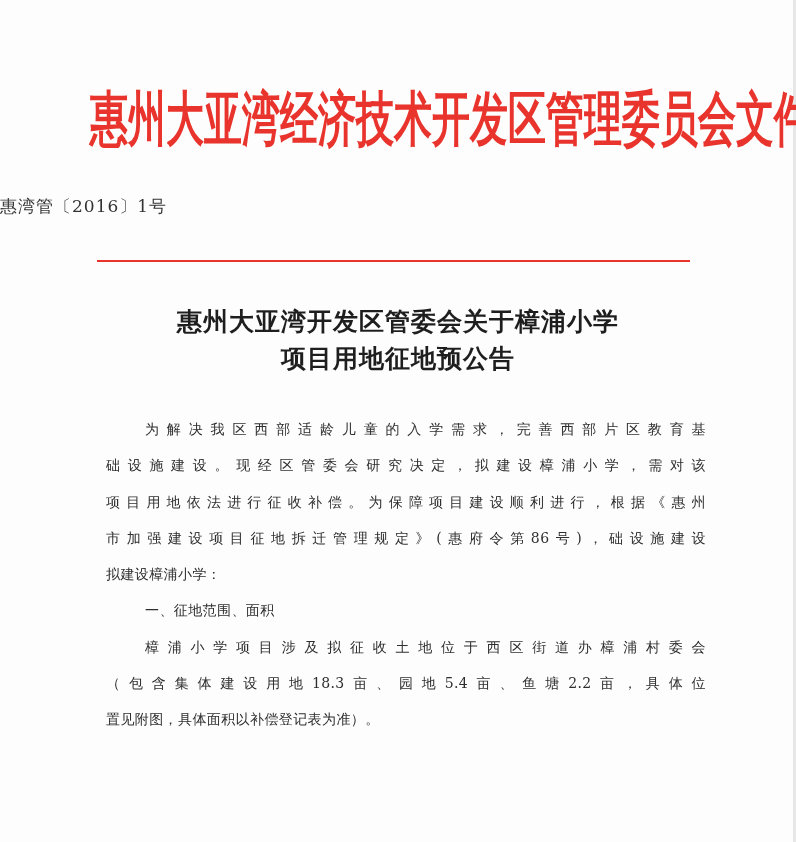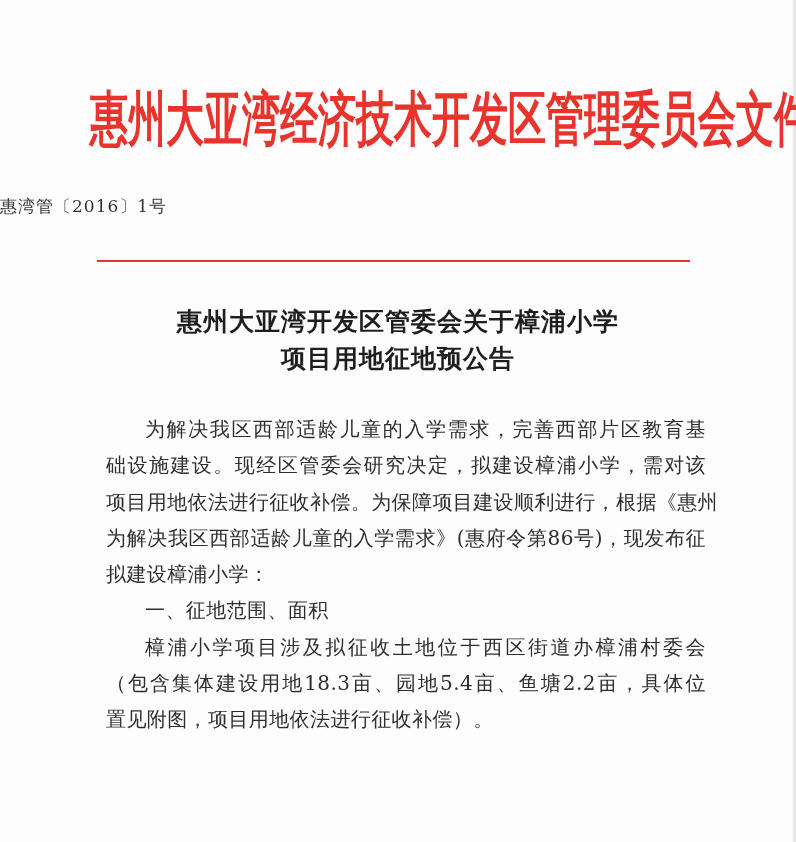--- a/index.html
+++ b/index.html
@@ -36,21 +36,21 @@
     background: #e8342c;
   }
   .title {
     position: absolute; left: 0; width: 796px; text-align: center;
     font-size: 25px; font-weight: bold; color: #1e1e1e; letter-spacing: 1px;
   }
   .title.l1 { top: 305px; }
   .title.l2 { top: 342px; }
   .body-text {
     position: absolute; left: 106px; top: 411px; width: 600px;
-    font-size: 20px; line-height: 36.3px; color: #2e2e2e;
+    font-size: 14px; line-height: 36.3px; color: #2e2e2e;
     text-align: justify; text-align-last: justify;
     letter-spacing: 0.4px;
   }
   .body-text .line { display: block; white-space: nowrap; }
   .body-text .line.last { text-align-last: left; }
   .body-text .indent { padding-left: 39px; }
 </style>
 </head>
 <body>
 
@@ -82,19 +82,19 @@
 
 <div class="red-rule"></div>
 
 <div class="title l1">惠州大亚湾开发区管委会关于樟浦小学</div>
 <div class="title l2">项目用地征地预公告</div>
 
 <div class="body-text">
   <span class="line indent">为解决我区西部适龄儿童的入学需求，完善西部片区教育基</span>
   <span class="line">础设施建设。现经区管委会研究决定，拟建设樟浦小学，需对该</span>
   <span class="line">项目用地依法进行征收补偿。为保障项目建设顺利进行，根据《惠州</span>
-  <span class="line">为解决我区西部适龄儿童的入学需求》(惠府令第86号)，现发布征</span>
+  <span class="line">市加强建设项目征地拆迁管理规定》(惠府令第86号)，础设施建设</span>
   <span class="line last">拟建设樟浦小学：</span>
   <span class="line last indent">一、征地范围、面积</span>
   <span class="line indent">樟浦小学项目涉及拟征收土地位于西区街道办樟浦村委会</span>
   <span class="line">（包含集体建设用地18.3亩、园地5.4亩、鱼塘2.2亩，具体位</span>
-  <span class="line last">置见附图，项目用地依法进行征收补偿）。</span>
+  <span class="line last">置见附图，具体面积以补偿登记表为准）。</span>
 </div>
 
 </body></html>

